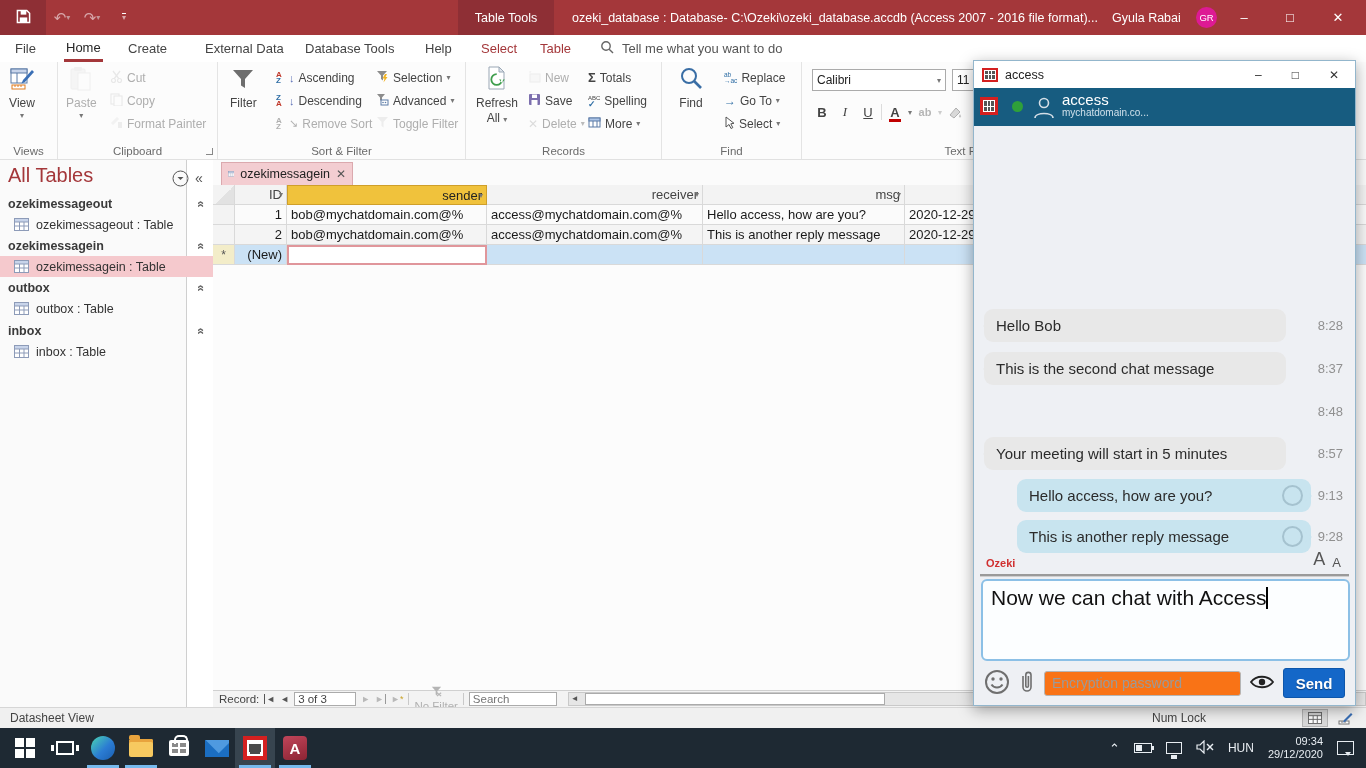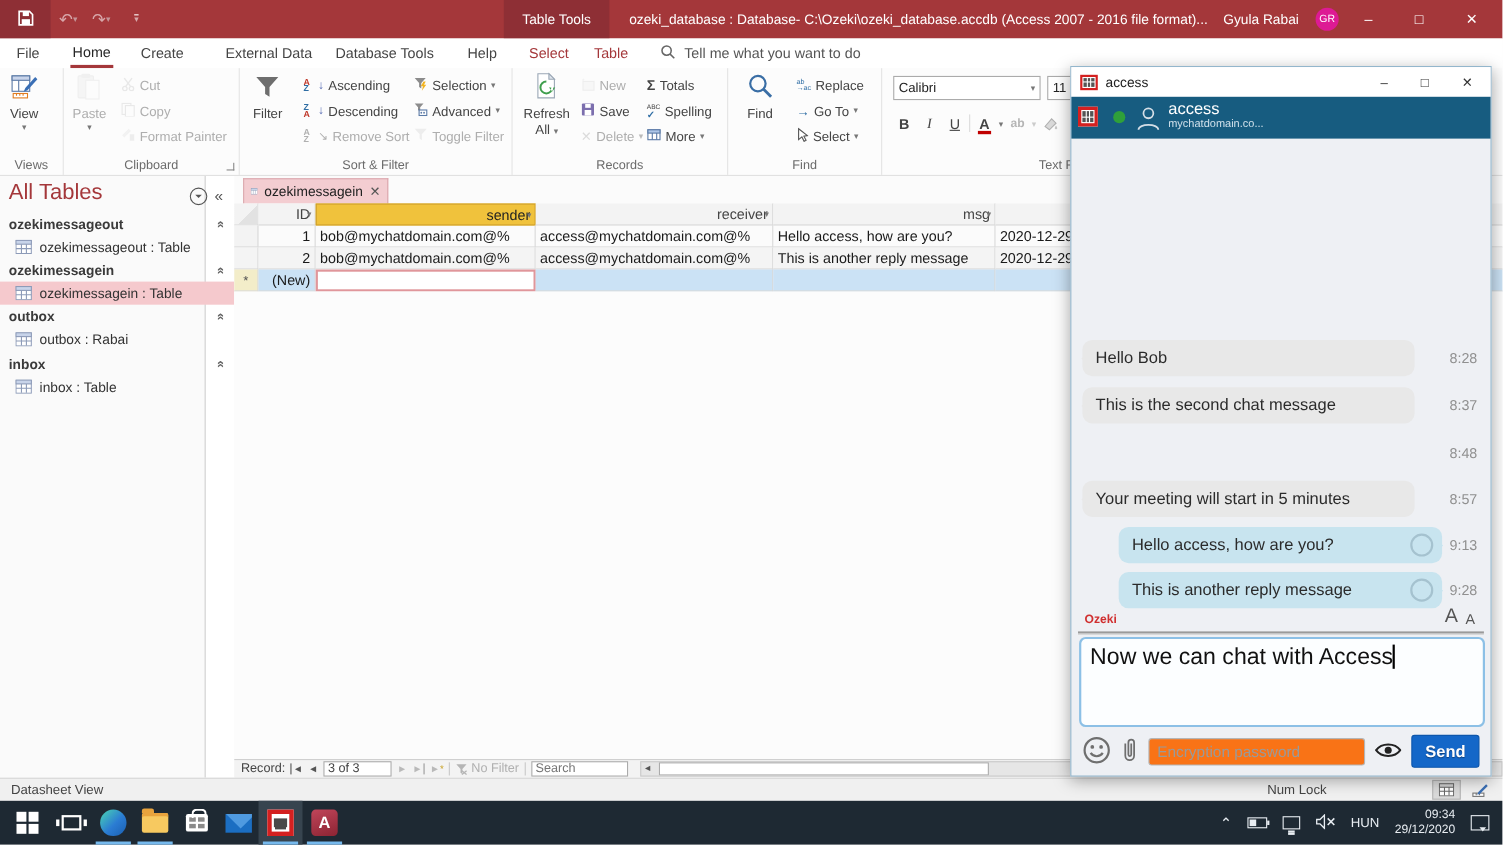--- a/index.html
+++ b/index.html
@@ -478,21 +478,21 @@
         <span class="chevup">«</span>
       </div>
     <div class="navitem" style="top:138px;">
         <svg width="15" height="13" viewBox="0 0 15 13">
           <rect x=".5" y=".5" width="14" height="12" fill="#fff" stroke="#8d9bb8"></rect>
           <rect x=".5" y=".5" width="14" height="3.5" fill="#c8d4ea" stroke="#8d9bb8"></rect>
           <line x1="5.5" y1="4" x2="5.5" y2="12" stroke="#8d9bb8"></line>
           <line x1="10" y1="4" x2="10" y2="12" stroke="#8d9bb8"></line>
           <line x1=".5" y1="8" x2="14.5" y2="8" stroke="#8d9bb8"></line>
         </svg>
-        <span>outbox : Rabai</span>
+        <span>outbox : Table</span>
       </div>
 
     <div class="navgroup" style="top:160px;">
         <span>inbox</span>
         <span class="chevup">«</span>
       </div>
     <div class="navitem" style="top:181px;">
         <svg width="15" height="13" viewBox="0 0 15 13">
           <rect x=".5" y=".5" width="14" height="12" fill="#fff" stroke="#8d9bb8"></rect>
           <rect x=".5" y=".5" width="14" height="3.5" fill="#c8d4ea" stroke="#8d9bb8"></rect>
@@ -572,21 +572,21 @@
 
     <div class="recordbar">
       <span>Record:</span>
       <span class="rnav" style="border-left:1px solid #555;padding-left:1px;">◄</span>
       <span class="rnav">◄</span>
       <span class="recbox">3 of 3</span>
       <span class="rnav dis">►</span>
       <span class="rnav dis" style="border-right:1px solid #999;padding-right:1px;">►</span>
       <span class="rnav dis">►<span style="color:#c9a227;">*</span></span>
       <span class="vsep"></span>
-      <span style="color:#b0b0b0;display:flex;align-items:center;gap:3px;">
+      <span style="color:#b0b0b0;display:flex;align-items:center;gap:3px;flex-direction:column;">
           <svg width="11" height="11" viewBox="0 0 13 13">
             <path d="M1 1 h11 l-4.5 5 v5.5 l-2 -1.5 v-4z" fill="#b5b5b5"></path>
             <line x1="7" y1="8" x2="12" y2="12" stroke="#b5b5b5" stroke-width="1.4"></line>
             <line x1="12" y1="8" x2="7" y2="12" stroke="#b5b5b5" stroke-width="1.4"></line>
           </svg>
           <span>No Filter</span>
         </span>
       <span class="vsep"></span>
       <input class="searchbox" placeholder="Search" style="">
       <div class="hsb">

